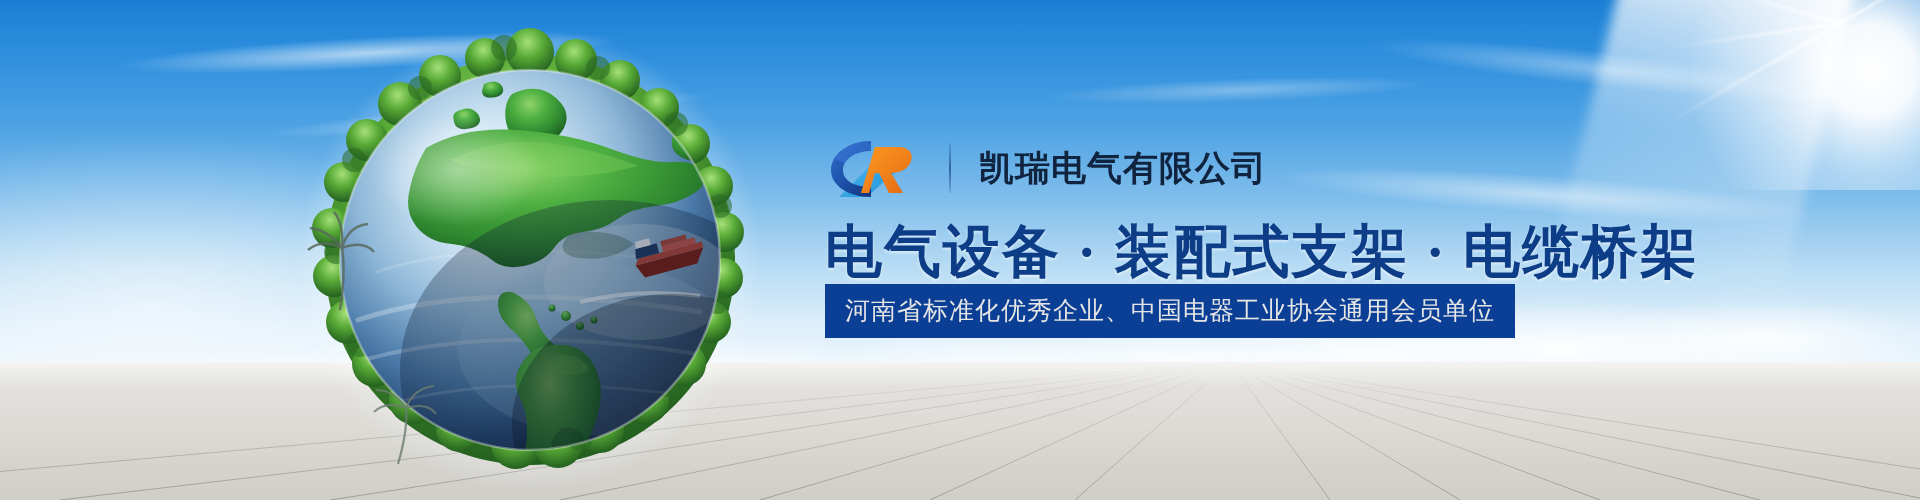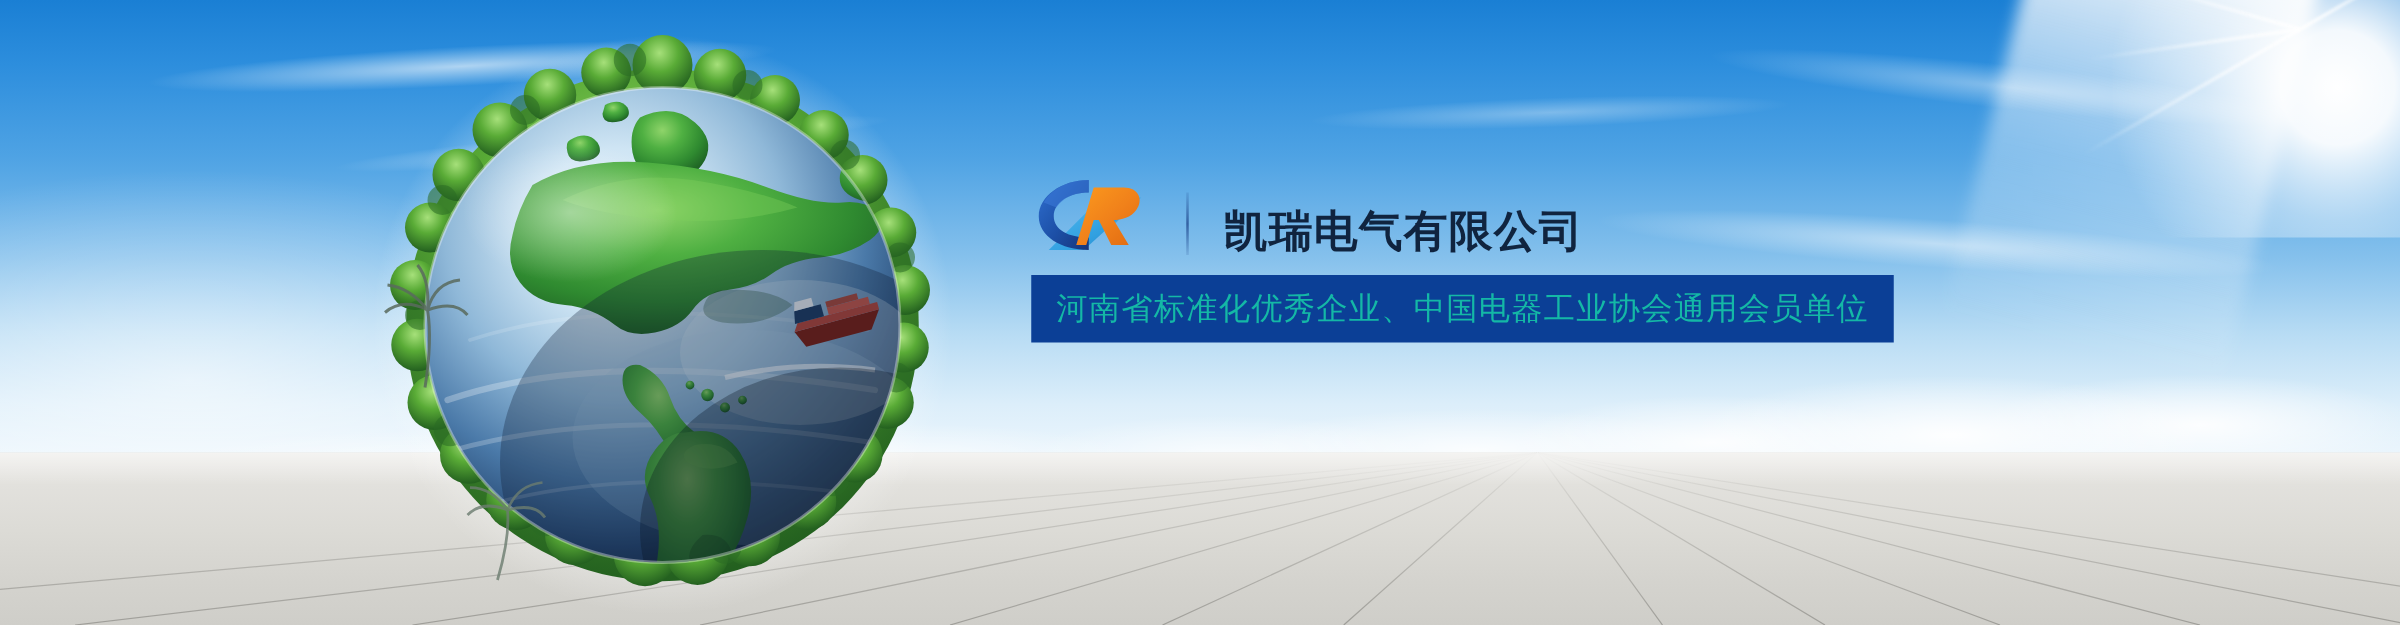--- a/index.html
+++ b/index.html
@@ -90,21 +90,21 @@
 
   
   .globe-wrap{
     position:absolute; left:280px; top:20px; width:500px; height:480px;
   }
 
   
   .content{
     position:absolute; left:825px; top:132px; width:900px;
   }
-  .brandrow{ display:flex; align-items:flex-end; height:72px;gap:14px; }
+  .brandrow{ display:flex; align-items:center; height:72px;gap:14px; }
   .logo-mark{ width:104px; height:66px; flex:0 0 auto; }
   .brand-div{
     width:2px; height:50px; margin:0 14px 0 6px;
     background:linear-gradient(to bottom, rgba(30,70,140,.15), rgba(30,70,140,.75), rgba(30,70,140,.15));
     flex:0 0 auto;
   }
   .brand-names{ display:flex; flex-direction:column; justify-content:center; }
   .brand-cn{
     font-family:"Liberation Sans","DejaVu Sans",sans-serif;
     font-size:35px; font-weight:700; color:#10243f; letter-spacing:1px;
@@ -118,23 +118,23 @@
 
   .headline{
     margin-top:16px;
     font-family:"Liberation Serif","DejaVu Serif",serif;
     font-size:57px; font-weight:700; color:#0e3d88;
     letter-spacing:2px; white-space:nowrap; line-height:1.12;
     text-shadow:0 2px 3px rgba(255,255,255,.55);
   }
 
   .ribbon{
-    display:inline-block; margin-top:16px;
+    display:inline-block; 
     background:#0b3f96;
-    color:#14b8a6;
+    color:#e5e5e5;
     font-family:"Liberation Sans","DejaVu Sans",sans-serif;
     font-size:25px; font-weight:400; letter-spacing:1px;
     padding:10px 20px 11px 20px;
     white-space:nowrap;
   }
 </style>
 </head>
 <body>
 
 <div class="banner">
@@ -423,17 +423,18 @@
         <path d="M57 22 L72 22 C 77 22, 78 28, 72 29 L 54 29 Z" fill="#ffffff" opacity="0.0"></path>
       </svg>
 
       <div class="brand-div"></div>
 
       <div class="brand-names">
         <div class="brand-cn">凯瑞电气有限公司</div>
       </div>
     </div>
 
+    <div class="headline">电气设备 · 装配式支架 · 电缆桥架</div>
 
     <div class="ribbon">河南省标准化优秀企业、中国电器工业协会通用会员单位</div>
   </div>
 
 </div>
 
 </body></html>

